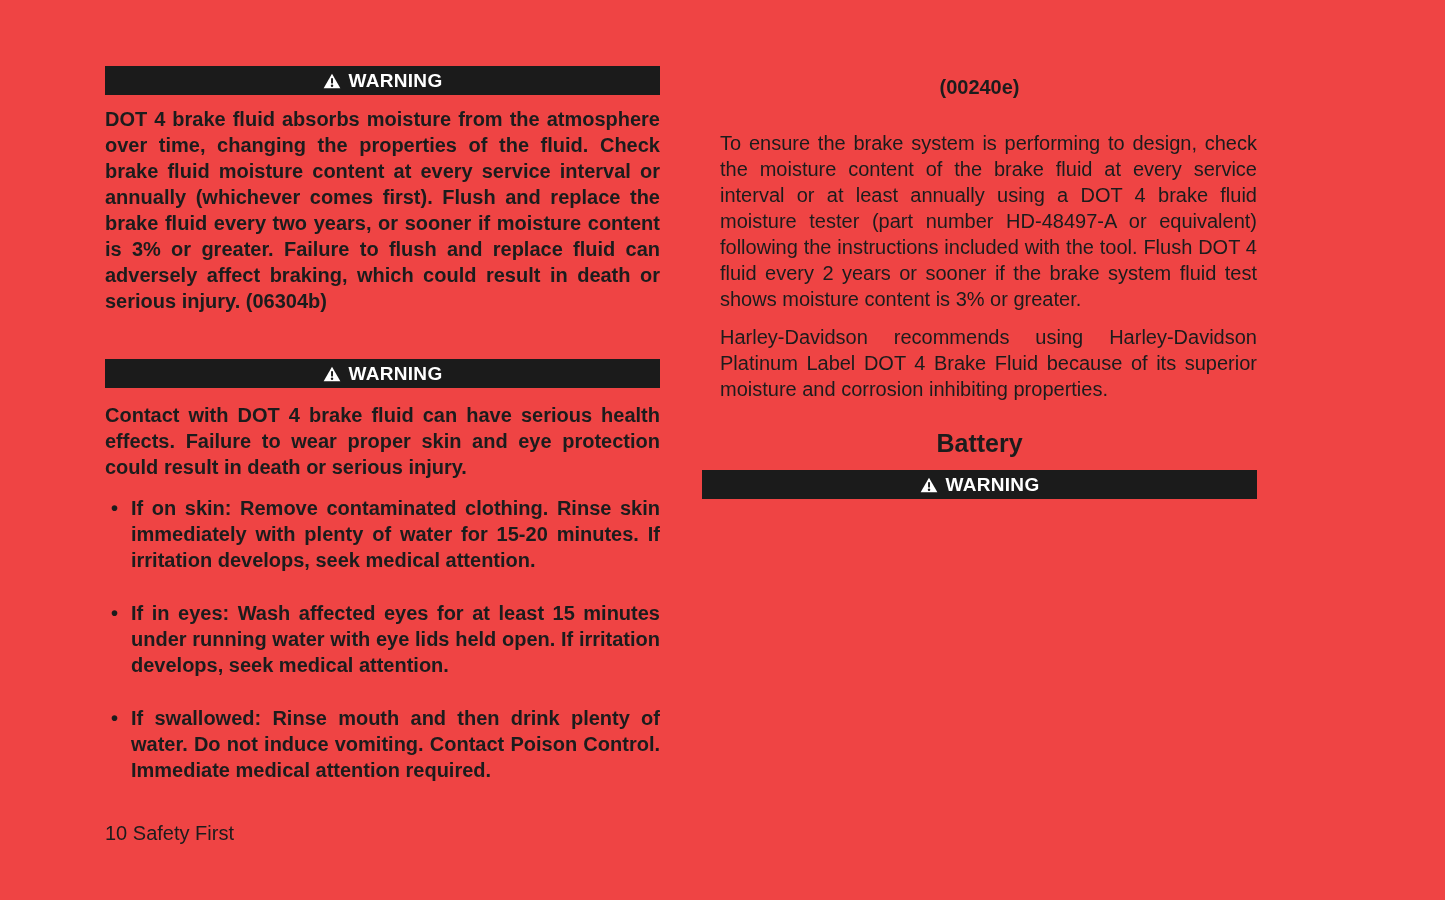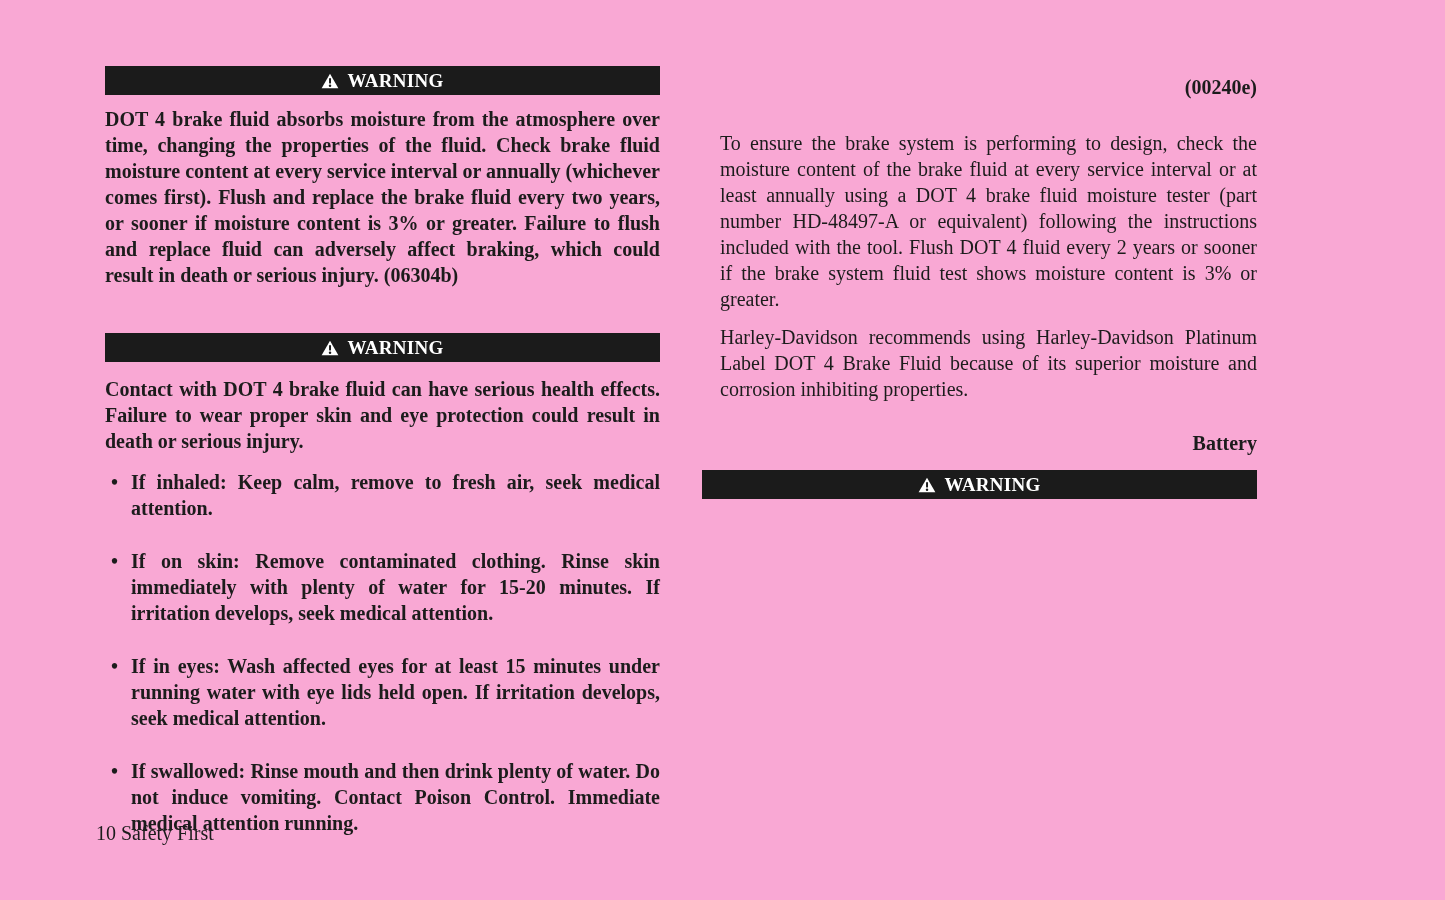--- a/index.html
+++ b/index.html
@@ -4,22 +4,22 @@
 <style>
   html, body {
     margin: 0;
     padding: 0;
     background: #ffffff;
   }
   .page {
     position: relative;
     width: 1445px;
     height: 900px;
-    background: #f9a8d4;
-    font-family: Liberation Serif, serif;
+    background: #ef4444;
+    font-family: Liberation Sans, sans-serif;
     color: #1c1c1c;
     overflow: hidden;
   }
   .col {
     position: absolute;
     width: 555px;
   }
   .col-left  { left: 105px; top: 66px; }
   .col-right { left: 702px; top: 62px; }
 
@@ -73,38 +73,38 @@
     flex: 1 1 auto;
     text-align: justify;
   }
 
   
   .m-refcode { margin-top: 12px; }
   .m-rpara1  { margin-top: 30px; }
   .m-rpara2  { margin-top: 12px; }
   .battery-heading {
     margin: 26px 0 0 0;
-    font-size: 20px;
+    font-size: 25px;
     font-weight: bold;
     line-height: 30px;
-    text-align: right;
+    text-align: center;
   }
   .m-banner3 { margin-top: 12px; }
   .m-rpara3  { margin-top: 13px; }
 
   .ref-code {
     font-weight: bold;
     font-size: 20px;
     line-height: 26px;
-    text-align: right;
+    text-align: center;
   }
 
   .page-footer {
     position: absolute;
-    left: 96px;
+    left: 105px;
     top: 820px;
     font-size: 20px;
     line-height: 26px;
     font-weight: normal;
     color: #1c1c1c;
   }
 </style>
 </head>
 <body>
 
@@ -134,33 +134,29 @@
         </svg>
       </span>
       <span>WARNING</span>
     </div>
 
     <div class="para-bold m-para2">Contact with DOT 4 brake fluid can have serious health effects. Failure to wear proper skin and eye protection could result in death or serious injury.</div>
 
     <div class="m-bullets">
       <div class="bullet-item">
         <span class="bullet-marker"></span>
-        <span class="bullet-text">If inhaled: Keep calm, remove to fresh air, seek medical attention.</span>
-      </div>
-      <div class="bullet-item">
-        <span class="bullet-marker"></span>
         <span class="bullet-text">If on skin: Remove contaminated clothing. Rinse skin immediately with plenty of water for 15-20 minutes. If irritation develops, seek medical attention.</span>
       </div>
       <div class="bullet-item">
         <span class="bullet-marker"></span>
         <span class="bullet-text">If in eyes: Wash affected eyes for at least 15 minutes under running water with eye lids held open. If irritation develops, seek medical attention.</span>
       </div>
       <div class="bullet-item">
         <span class="bullet-marker"></span>
-        <span class="bullet-text">If swallowed: Rinse mouth and then drink plenty of water. Do not induce vomiting. Contact Poison Control. Immediate medical attention running.</span>
+        <span class="bullet-text">If swallowed: Rinse mouth and then drink plenty of water. Do not induce vomiting. Contact Poison Control. Immediate medical attention required.</span>
       </div>
     </div>
 
   </div>
 
   <div class="col col-right">
 
 
     <div class="ref-code m-refcode">(00240e)</div>
 

